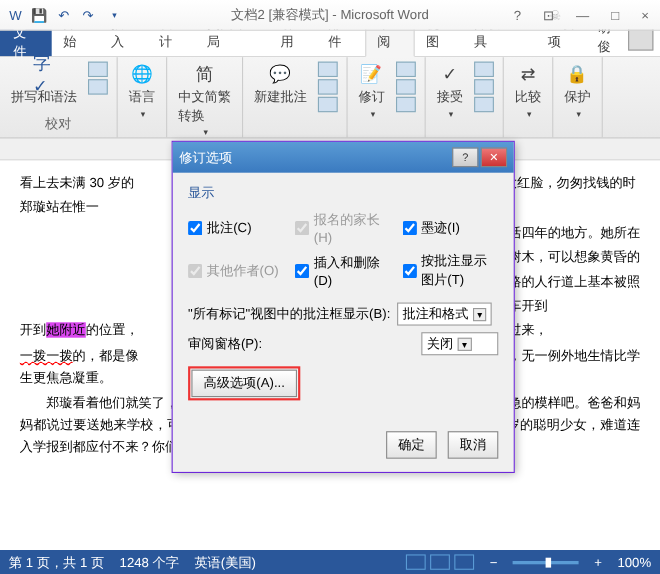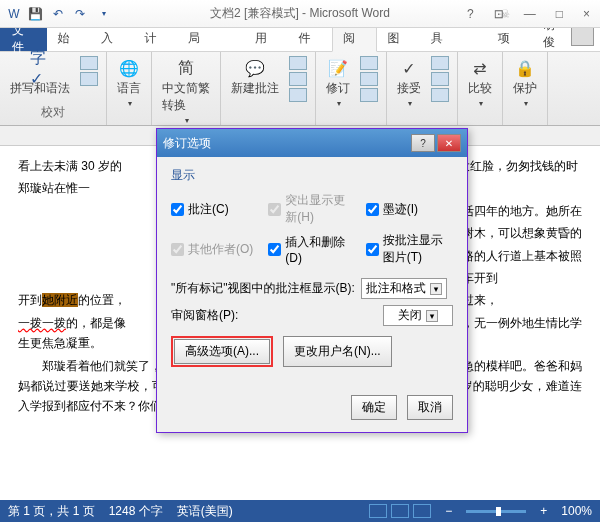--- a/index.html
+++ b/index.html
@@ -22,39 +22,39 @@
 .rgroup-label{font-size:12px;color:#666;margin-top:auto}
 .rbtn{display:flex;flex-direction:column;align-items:center;gap:2px;color:#444;cursor:pointer;padding:2px}
 .rbtn-icon{width:20px;height:20px;display:flex;align-items:center;justify-content:center;font-size:16px}
 .rbtn-row{display:flex;gap:8px}
 .small-icons{display:flex;flex-direction:column;gap:2px}
 .si{width:18px;height:14px;background:#d0e0f0;border:1px solid #8ab;cursor:pointer}
 .correction-bar{height:20px;background:#f0f0f0;border-bottom:1px solid #ccc;padding:2px 8px;color:#666;font-size:11px}
 .doc-area{position:absolute;top:146px;left:0;right:0;bottom:22px;background:#fff;padding:10px 18px;overflow:hidden}
 .doc-text{font-family:SimSun;font-size:13px;line-height:1.7;color:#000;text-align:justify}
 .doc-text p{text-indent:2em;margin-bottom:2px}
-.hl{background:#a16207}
+.hl{background:#d946ef}
 .wavy{text-decoration:underline wavy red}
 .strike{text-decoration:line-through;color:#c00}
 .redlink{color:#c00}
 .wm{position:absolute;top:260px;left:255px;color:#3a7ac0;font-size:13px;z-index:5}
 .dialog{position:absolute;top:128px;left:156px;width:312px;background:#f0f0f0;border:1px solid #6d28d9;box-shadow:2px 2px 8px rgba(0,0,0,.3);z-index:10}
 .dlg-title{height:28px;background:linear-gradient(#5a9bd5,#3a7ac0);display:flex;align-items:center;padding:0 6px;color:#fff;justify-content:space-between}
 .dlg-title-r{display:flex;gap:2px}
 .dlg-tbtn{width:24px;height:18px;background:linear-gradient(#eee,#ccc);border:1px solid #888;display:flex;align-items:center;justify-content:center;font-size:10px;color:#333;cursor:pointer}
 .dlg-tbtn.close{background:linear-gradient(#e77,#c33);color:#fff}
 .dlg-body{padding:10px 14px}
 .dlg-section{color:#2a579a;margin-bottom:8px}
 .chk-grid{display:grid;grid-template-columns:1fr 1fr 1fr;gap:6px 10px;margin-bottom:12px}
 .chk{display:flex;align-items:center;gap:4px}
 .chk input{width:13px;height:13px}
 .chk.disabled{color:#999}
 .form-row{display:flex;align-items:center;gap:6px;margin:6px 0}
 .form-row label{flex:0 0 auto}
-.combo{border:1px solid #999;background:#fff;padding:1px 4px;display:flex;align-items:center;min-width:70px;justify-content:center}
+.combo{border:1px solid #999;background:#fff;padding:1px 4px;display:flex;align-items:center;min-width:70px;justify-content:flex-start}
 .combo-arrow{border:1px solid #999;padding:0 3px;background:#eee;margin-left:4px;font-size:9px}
 .dlg-btns{display:flex;gap:10px;margin:10px 0}
 .dlg-btn{padding:3px 10px;border:1px solid #888;background:linear-gradient(#fff,#e4e4e4);cursor:pointer}
 .highlight-box{border:2px solid #e33;padding:1px}
 .dlg-foot{display:flex;justify-content:flex-end;gap:10px;padding:8px 14px 12px}
 .statusbar{position:absolute;bottom:0;left:0;right:0;height:22px;background:#2a579a;color:#fff;display:flex;align-items:center;padding:0 8px;gap:14px;font-size:11px}
 .statusbar .spacer{flex:1}
 .view-icons{display:flex;gap:4px}
 .vi{width:18px;height:14px;border:1px solid #5a9bd5;cursor:pointer}
 .zoom-slider{width:60px;height:3px;background:#5a9bd5;position:relative}
@@ -216,21 +216,21 @@
   </div>
   <div class="dlg-body">
     <div class="dlg-section">显示</div>
     <div class="chk-grid">
       <label class="chk">
           <input type="checkbox" checked="" style="">
           <span>批注(C)</span>
         </label>
       <label class="chk disabled">
           <input type="checkbox" checked="" disabled="" style="">
-          <span>突出显示更新(H)</span>
+          <span>报名的家长(H)</span>
         </label>
       <label class="chk">
           <input type="checkbox" checked="" style="">
           <span>墨迹(I)</span>
         </label>
       <label class="chk disabled">
           <input type="checkbox" checked="" disabled="" style="">
           <span>其他作者(O)</span>
         </label>
       <label class="chk">
@@ -254,21 +254,20 @@
       <div style="flex:1"></div>
       <div class="combo">
           <span>关闭</span>
           <span class="combo-arrow">▾</span>
         </div>
     </div>
     <div class="dlg-btns">
       <span class="highlight-box">
         <button class="dlg-btn">高级选项(A)...</button>
       </span>
-      <button class="dlg-btn">更改用户名(N)...</button>
     </div>
   </div>
   <div class="dlg-foot">
     <button class="dlg-btn">确定</button>
     <button class="dlg-btn">取消</button>
   </div>
 </div>
 
 <div class="statusbar">
   <span>第 1 页，共 1 页</span>

